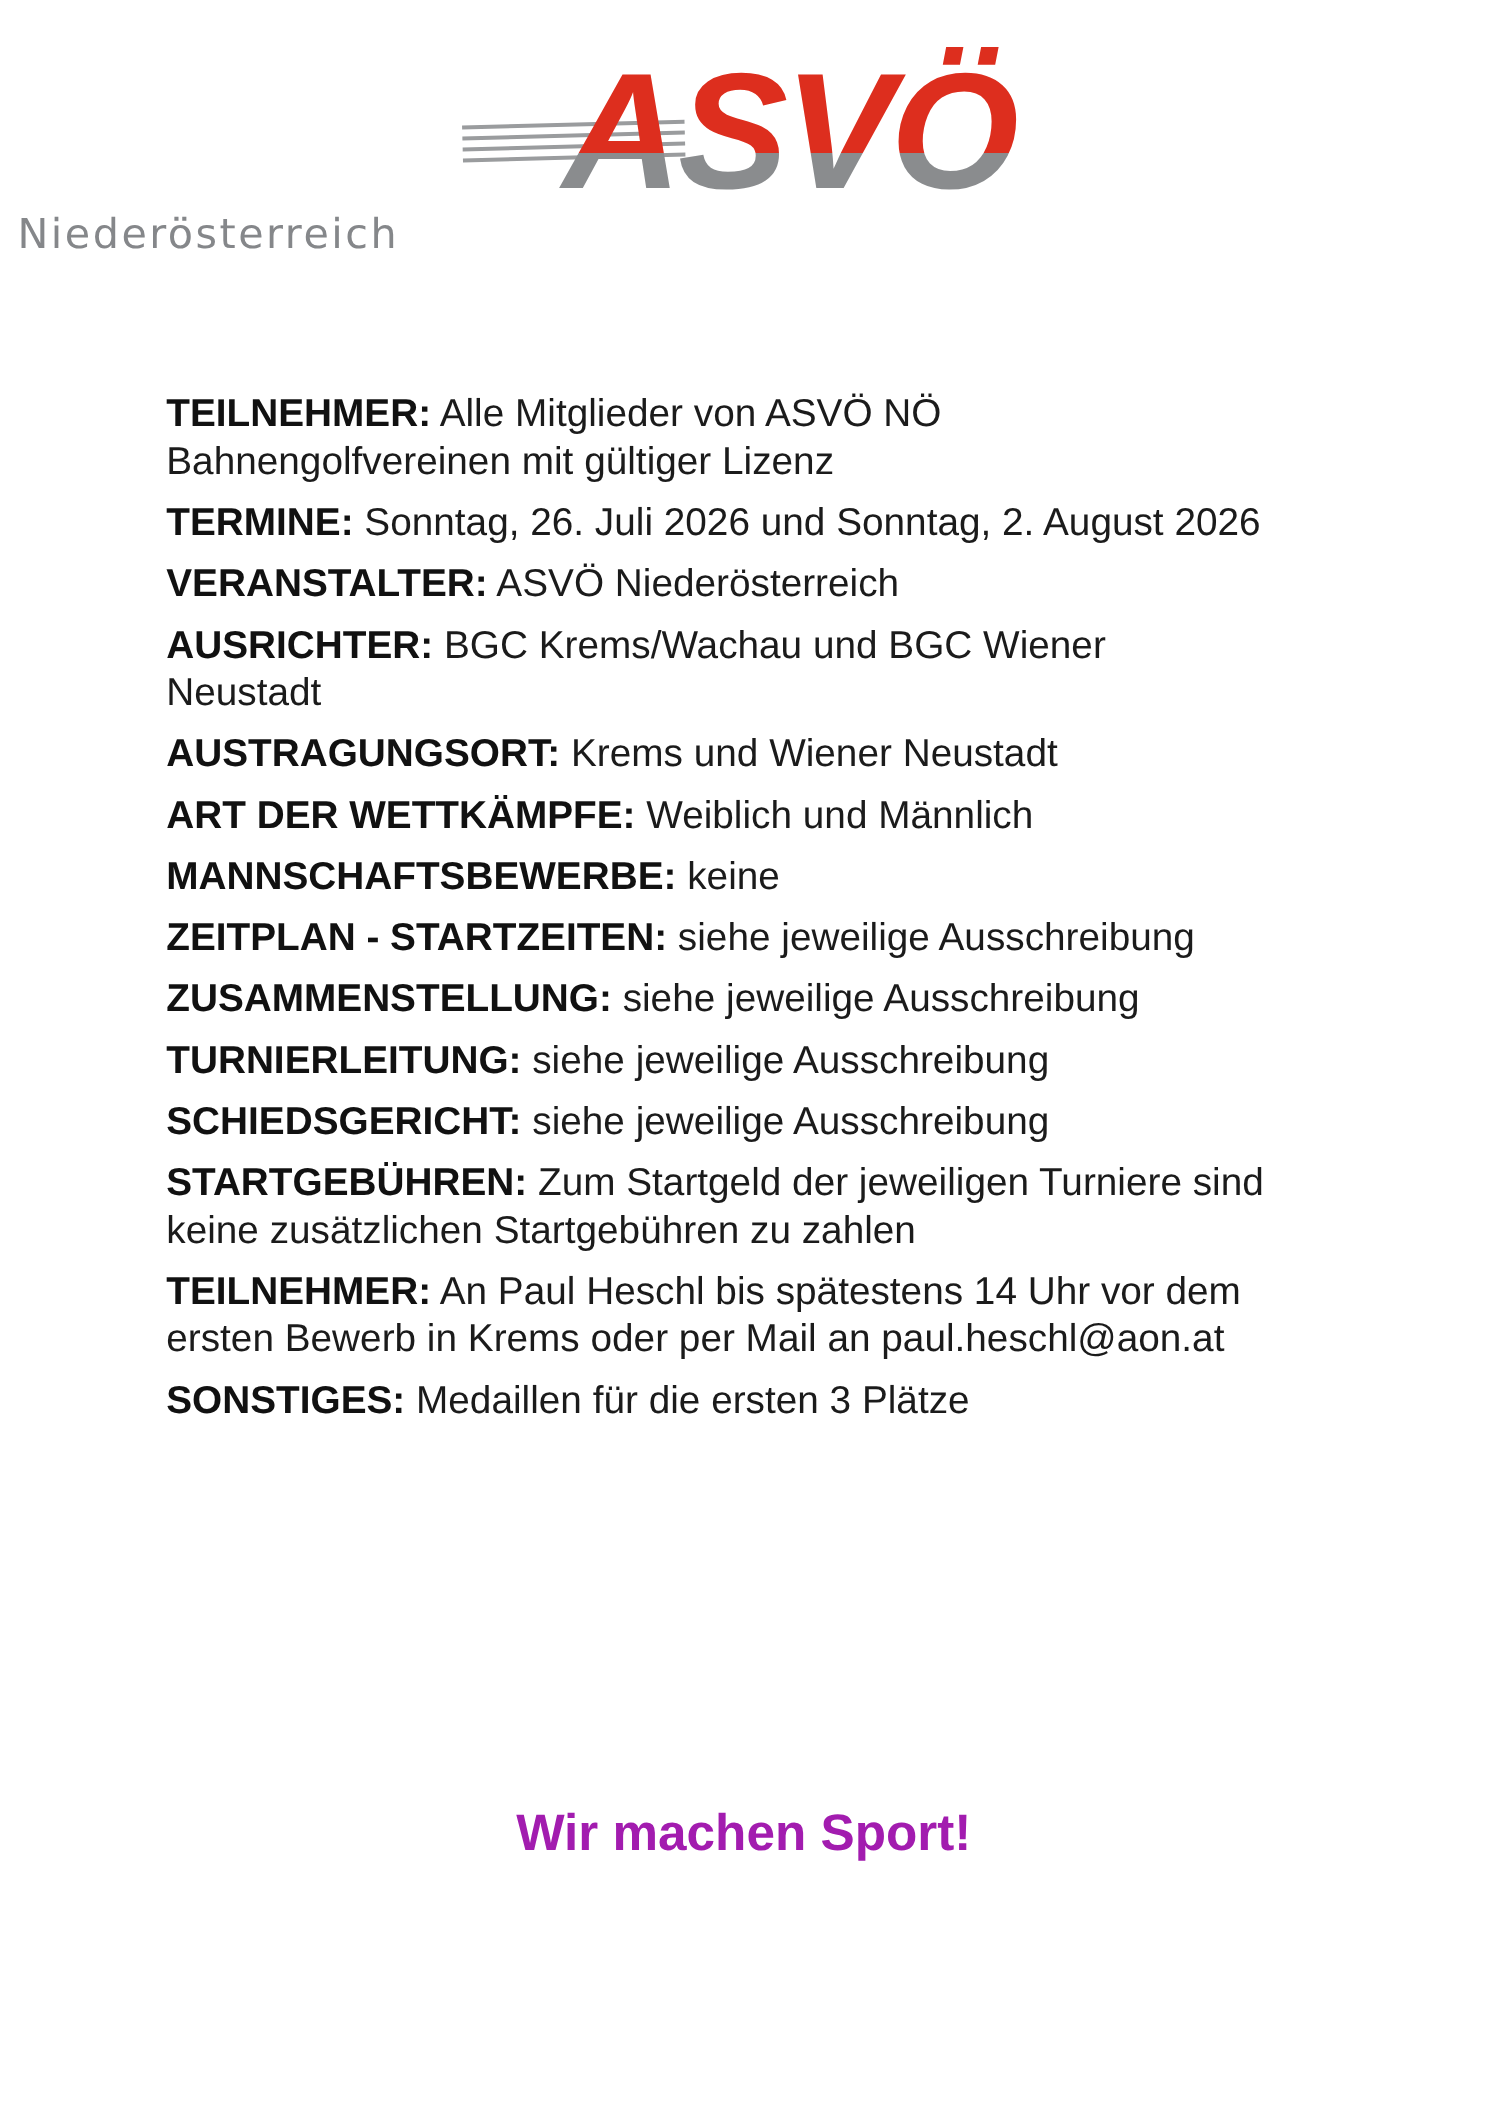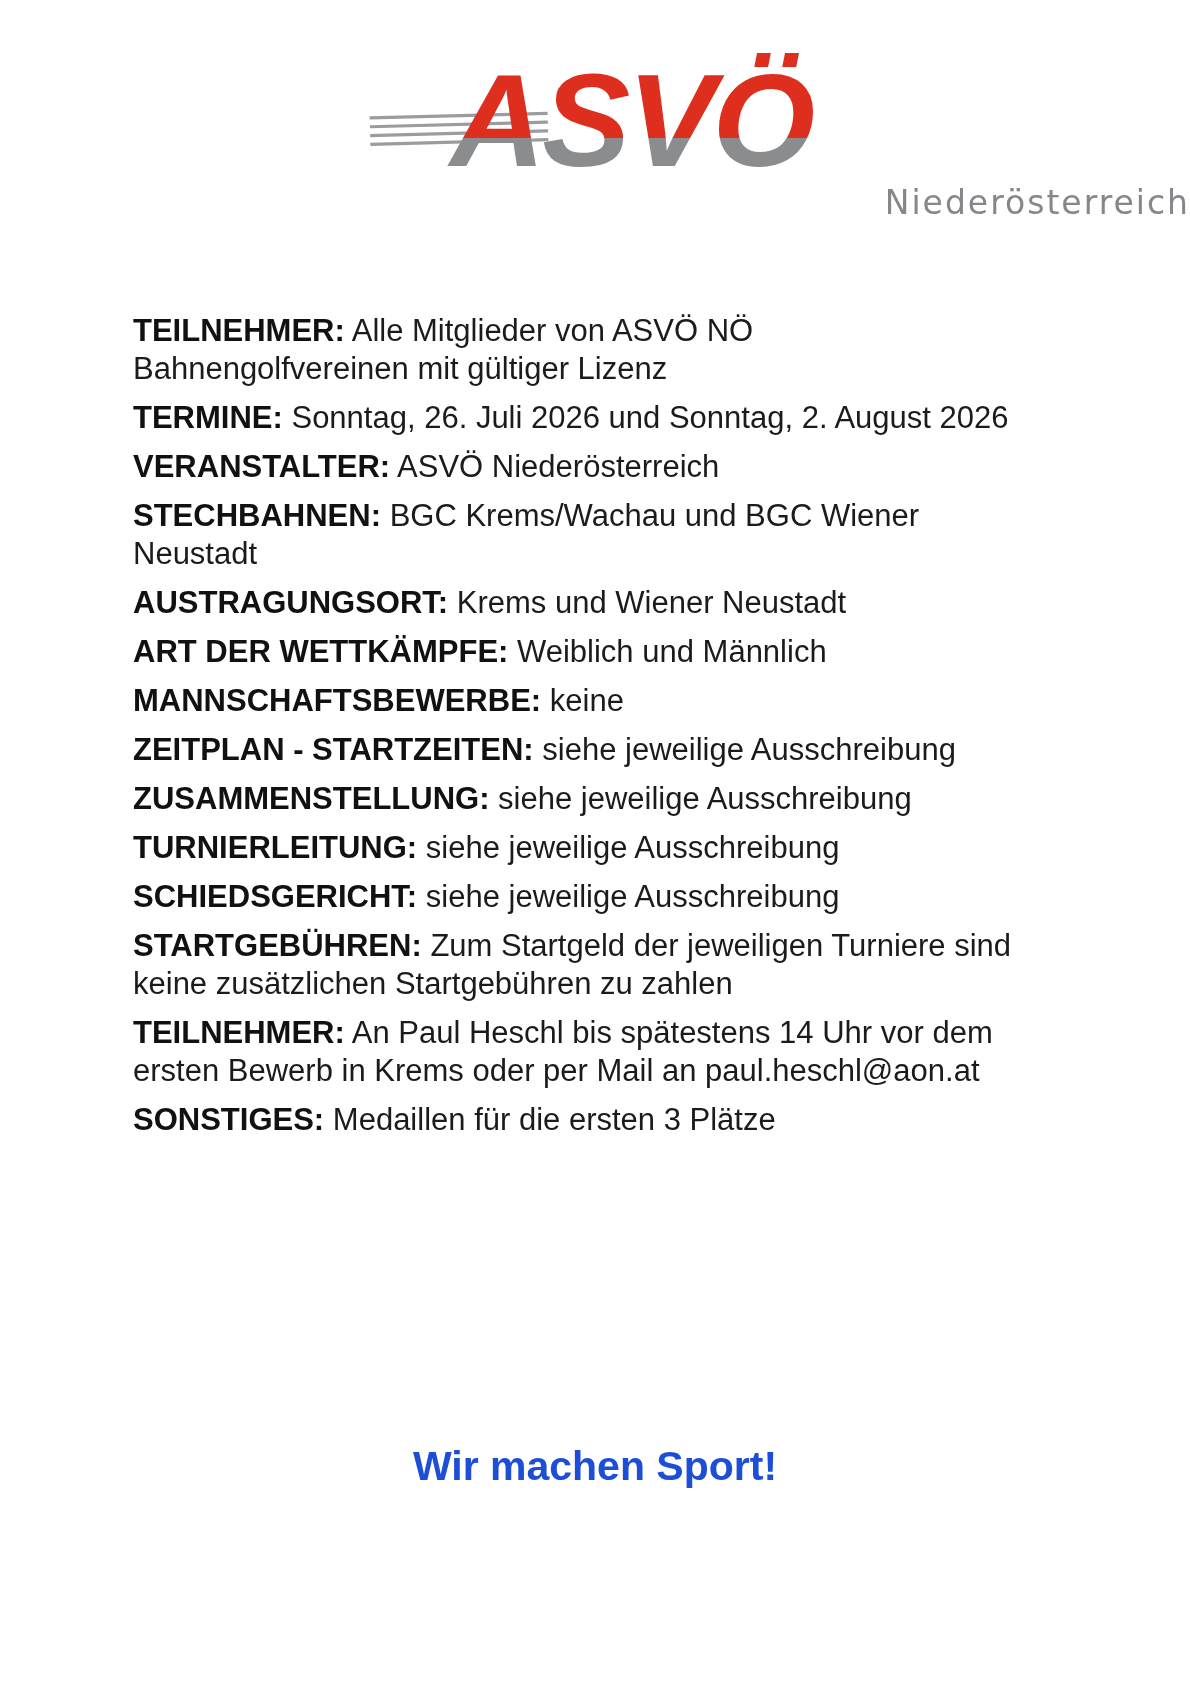--- a/index.html
+++ b/index.html
@@ -7,24 +7,24 @@
     position: relative;
     width: 1190px;
     height: 1683px;
     background: #ffffff;
     font-family: "Liberation Sans", sans-serif;
     color: #1b1b1b;
     overflow: hidden;
   }
   .logo-block {
     position: absolute;
-    top: 24px;
+    top: 8px;
     left: 0;
     width: 100%;
-    text-align: right;
+    text-align: left;
   }
   .logo-block svg { display: block; margin: 0 auto; }
   .logo-region {
     margin-top: 6px;
     font-family: "DejaVu Sans", sans-serif;
     font-size: 33px;
     line-height: 36px;
     letter-spacing: 2px;
     color: #85878a;
     font-weight: 400;
@@ -76,28 +76,28 @@
       </g>
       <text x="80" y="142" font-family="Liberation Sans, sans-serif" font-size="132" font-weight="bold" font-style="italic" letter-spacing="-3" fill="url(#asvoGrad)">ASVÖ</text>
     </svg>
     <div class="logo-region">Niederösterreich</div>
   </div>
 
   <div class="content">
     <p class="spec"><strong>TEILNEHMER:</strong> <span>Alle Mitglieder von ASVÖ NÖ Bahnengolfvereinen mit gültiger Lizenz</span></p>
     <p class="spec"><strong>TERMINE:</strong> <span>Sonntag, 26. Juli 2026 und Sonntag, 2. August 2026</span></p>
     <p class="spec"><strong>VERANSTALTER:</strong> <span>ASVÖ Niederösterreich</span></p>
-    <p class="spec"><strong>STECHBAHNEN:</strong> <span>BGC Krems/Wachau und BGC Wiener Neustadt</span></p>
+    <p class="spec"><strong>AUSRICHTER:</strong> <span>BGC Krems/Wachau und BGC Wiener Neustadt</span></p>
     <p class="spec"><strong>AUSTRAGUNGSORT:</strong> <span>Krems und Wiener Neustadt</span></p>
     <p class="spec"><strong>ART DER WETTKÄMPFE:</strong> <span>Weiblich und Männlich</span></p>
     <p class="spec"><strong>MANNSCHAFTSBEWERBE:</strong> <span>keine</span></p>
     <p class="spec"><strong>ZEITPLAN - STARTZEITEN:</strong> <span>siehe jeweilige Ausschreibung</span></p>
     <p class="spec"><strong>ZUSAMMENSTELLUNG:</strong> <span>siehe jeweilige Ausschreibung</span></p>
     <p class="spec"><strong>TURNIERLEITUNG:</strong> <span>siehe jeweilige Ausschreibung</span></p>
     <p class="spec"><strong>SCHIEDSGERICHT:</strong> <span>siehe jeweilige Ausschreibung</span></p>
     <p class="spec"><strong>STARTGEBÜHREN:</strong> <span>Zum Startgeld der jeweiligen Turniere sind keine zusätzlichen Startgebühren zu zahlen</span></p>
     <p class="spec"><strong>TEILNEHMER:</strong> <span>An Paul Heschl bis spätestens 14 Uhr vor dem ersten Bewerb in Krems oder per Mail an paul.heschl@aon.at</span></p>
     <p class="spec"><strong>SONSTIGES:</strong> <span>Medaillen für die ersten 3 Plätze</span></p>
   </div>
 
-  <div class="slogan" style="color: #1d4ed8;">Wir machen Sport!</div>
+  <div class="slogan" style="color: #a21caf;">Wir machen Sport!</div>
 
 </div>
 
 </body></html>

